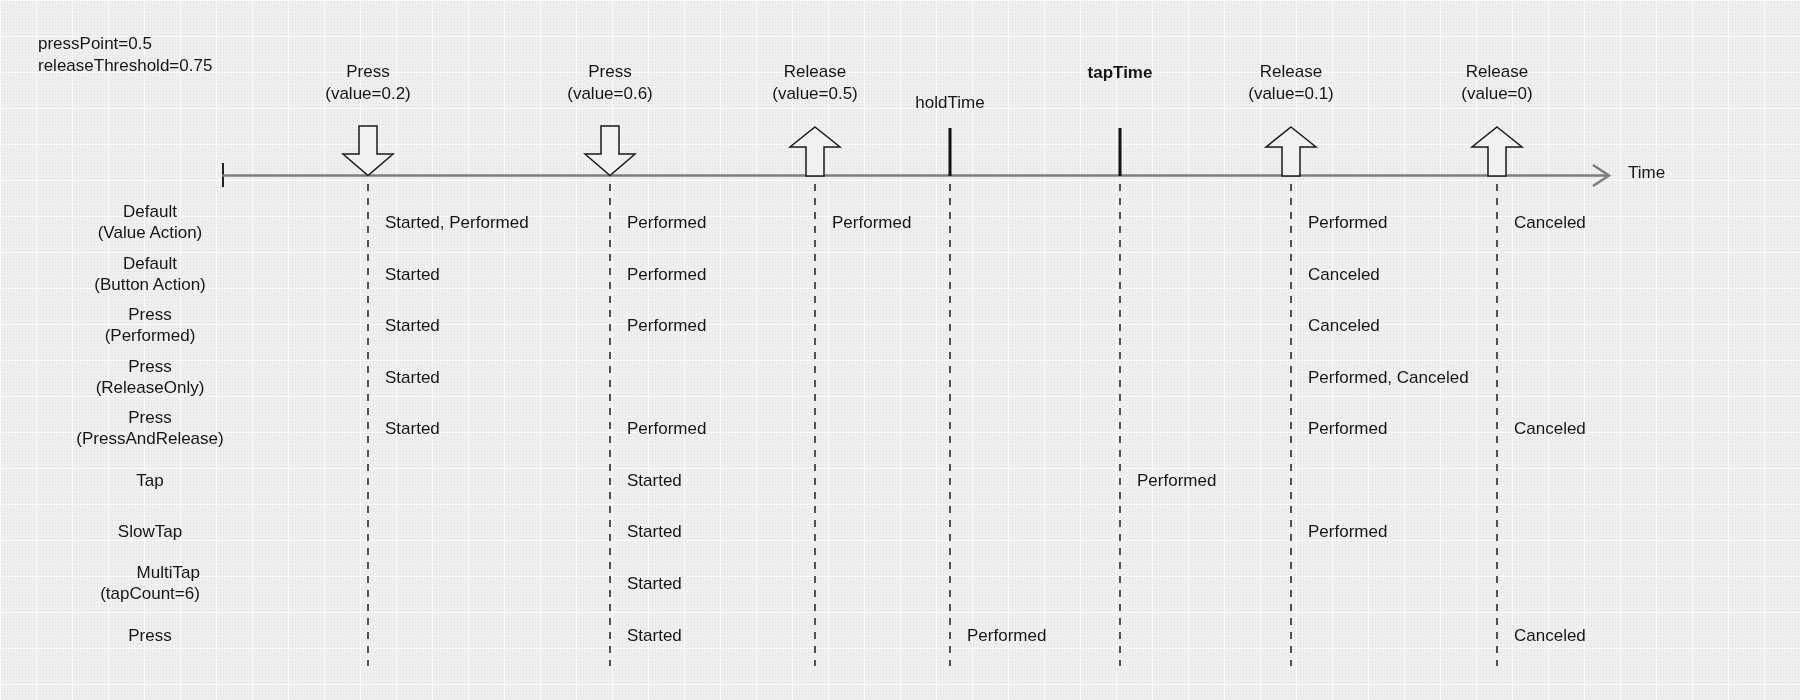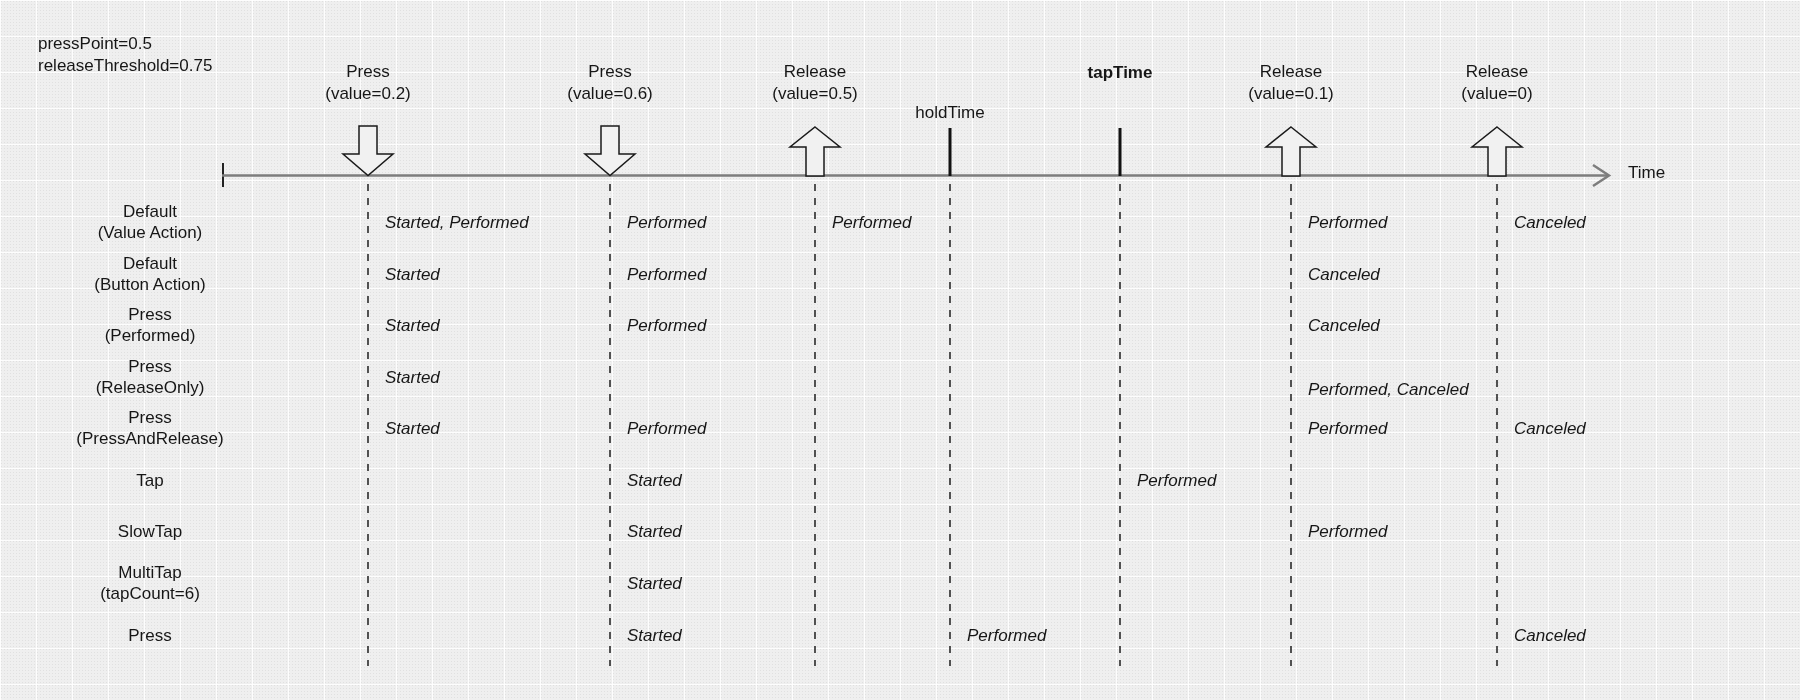--- a/index.html
+++ b/index.html
@@ -41,21 +41,20 @@
     transform: translateX(-50%);
     text-align: center;
     line-height: 22px;
   }
   .rowlabel {
     transform: translate(-50%, -50%);
     text-align: center;
   }
   .event {
     transform: translateY(-50%);
-    font-style: italic;
   }
   .timelabel {
     transform: translateY(-50%);
   }
   .dash {
     stroke: #2b2b2b;
     stroke-width: 1.6;
     stroke-dasharray: 7 7;
   }
   .marker {
@@ -116,21 +115,21 @@
         <div class="">(value=0.2)</div>
       </div>
       <div class="txt colhead" style="left: 610px; top: 61px;">
         <div class="">Press</div>
         <div class="">(value=0.6)</div>
       </div>
       <div class="txt colhead" style="left: 815px; top: 61px;">
         <div class="">Release</div>
         <div class="">(value=0.5)</div>
       </div>
-      <div class="txt colhead" style="left: 950px; top: 102px;">
+      <div class="txt colhead" style="left: 950px; top: 92px;">
         <div class="">holdTime</div>
       </div>
       <div class="txt colhead" style="left: 1120px; top: 62px; font-weight: bold;">
         <div class="">tapTime</div>
       </div>
       <div class="txt colhead" style="left: 1291px; top: 61px;">
         <div class="">Release</div>
         <div class="">(value=0.1)</div>
       </div>
       <div class="txt colhead" style="left: 1497px; top: 61px;">
@@ -158,40 +157,40 @@
         <div class="">(Performed)</div>
       </div>
       <div class="txt event" style="left: 385px; top: 325px;">Started</div>
       <div class="txt event" style="left: 627px; top: 325px;">Performed</div>
       <div class="txt event" style="left: 1308px; top: 325px;">Canceled</div>
       <div class="txt rowlabel" style="left: 150px; top: 377px;">
         <div class="">Press</div>
         <div class="">(ReleaseOnly)</div>
       </div>
       <div class="txt event" style="left: 385px; top: 377px;">Started</div>
-      <div class="txt event" style="left: 1308px; top: 377px; margin-top: 12px;">Performed, Canceled</div>
+      <div class="txt event" style="left: 1308px; top: 377px;">Performed, Canceled</div>
       <div class="txt rowlabel" style="left: 150px; top: 428px;">
         <div class="">Press</div>
         <div class="">(PressAndRelease)</div>
       </div>
       <div class="txt event" style="left: 385px; top: 428px;">Started</div>
       <div class="txt event" style="left: 627px; top: 428px;">Performed</div>
       <div class="txt event" style="left: 1308px; top: 428px;">Performed</div>
       <div class="txt event" style="left: 1514px; top: 428px;">Canceled</div>
       <div class="txt rowlabel" style="left: 150px; top: 480px;">
         <div class="">Tap</div>
       </div>
       <div class="txt event" style="left: 627px; top: 480px;">Started</div>
       <div class="txt event" style="left: 1137px; top: 480px;">Performed</div>
       <div class="txt rowlabel" style="left: 150px; top: 531px;">
         <div class="">SlowTap</div>
       </div>
       <div class="txt event" style="left: 627px; top: 531px;">Started</div>
       <div class="txt event" style="left: 1308px; top: 531px;">Performed</div>
-      <div class="txt rowlabel" style="left: 150px; top: 583px;">
+      <div class="txt rowlabel" style="left: 150px; top: 583px; text-align: right;">
         <div class="">MultiTap</div>
         <div class="">(tapCount=6)</div>
       </div>
       <div class="txt event" style="left: 627px; top: 583px;">Started</div>
       <div class="txt rowlabel" style="left: 150px; top: 635px;">
         <div class="">Press</div>
       </div>
       <div class="txt event" style="left: 627px; top: 635px;">Started</div>
       <div class="txt event" style="left: 967px; top: 635px;">Performed</div>
       <div class="txt event" style="left: 1514px; top: 635px;">Canceled</div>

